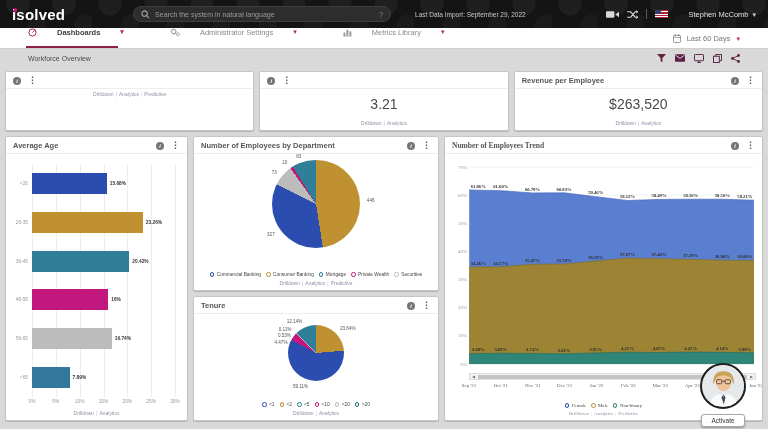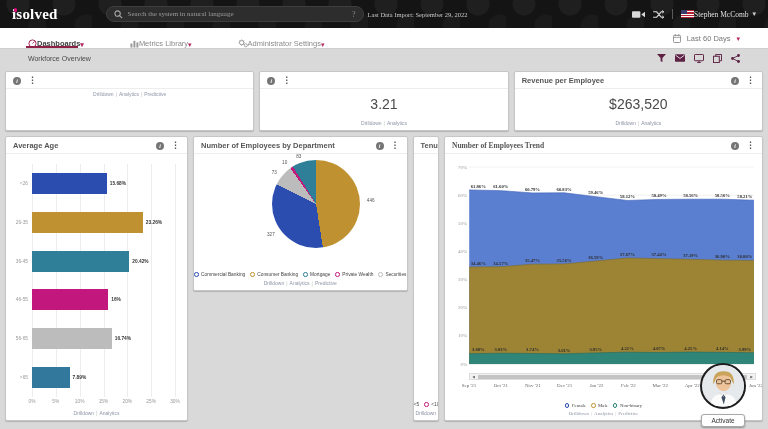--- a/index.html
+++ b/index.html
@@ -1,43 +1,43 @@
 <!DOCTYPE html>
 <html><head>
 <meta charset="utf-8">
 <style>
   * { margin:0; padding:0; box-sizing:border-box; }
   html,body { width:768px; height:429px; overflow:hidden; }
   body { font-family:"Liberation Sans", sans-serif; background:#d9d9d9; }
   .app { position:relative; width:768px; height:429px; background:#d9d9d9; }
 
   
-  .topbar { height:28px; display:flex; align-items:center; padding:0 12px; gap:0;
+  .topbar { height:28px; display:flex; align-items:center; padding:0 12px; gap:20px;
     background:
       radial-gradient(circle at 18px 4px, #1f1f1f 11px, transparent 12px),
       radial-gradient(circle at 40px 26px, #1b1b1b 11px, transparent 12px),
       #141414;
-    background-size:46px 30px;font-family:Liberation Serif, serif; }
+    background-size:46px 30px; }
   .logo { position:relative; font-size:15px; font-weight:bold; color:#fff; letter-spacing:.2px; line-height:1; }
   .logo-dot { position:absolute; left:1.5px; top:1.8px; width:3.4px; height:3.4px; background:#e5087e; border-radius:50%; }
   .search { width:258px; height:16px; margin-left:48px; background:#2d2d2d; border:1px solid #3e3e3e; border-radius:9px; display:flex; align-items:center; padding:0 7px; gap:5px; }
   .search-ph { flex:1; font-size:7px; color:#9b9b9b; }
   .search-help { font-size:8px; color:#8d8d8d; }
   .last-import { font-size:6.5px; color:#c9c9c9; margin-left:4px; }
   .top-icons { margin-left:auto; display:flex; align-items:center; gap:8px; }
   .tdivider { width:1px; height:10px; background:#5a5a5a; }
   .flag { position:relative; width:13px; height:8px; background:repeating-linear-gradient(#b22234 0 1.2px, #fff 1.2px 2.4px); }
   .flag::after { content:""; position:absolute; left:0; top:0; width:5.5px; height:4.4px; background:#3c3b6e; }
   .user { display:flex; align-items:center; gap:4px; color:#e0e0e0; font-size:7.5px; }
   .chev { color:#b3285f; font-size:7px; line-height:1; }
   .chev.light { color:#cfcfcf; }
 
   
   .navbar { height:21px; background:#fff; border-bottom:1px solid #cfcfcf; display:flex; align-items:center; padding:0 28px; gap:46px; }
-  .nav-item { display:flex; align-items:flex-end; gap:0; font-size:7.5px; color:#8a8a8a; height:100%; position:relative; cursor:pointer; }
+  .nav-item { display:flex; align-items:flex-start; gap:20px; font-size:7.5px; color:#8a8a8a; height:100%; position:relative; cursor:pointer; }
   .nav-item.active { color:#3c3c3c; font-weight:bold; }
   .nav-item.active::after { content:""; position:absolute; left:-2px; right:6px; bottom:0; height:2px; background:#8e2146; }
   .nav-right { margin-left:auto; display:flex; align-items:center; gap:6px; font-size:7.5px; color:#777; }
 
   
   .crumb-row { height:18px; display:flex; align-items:center; padding:0 28px 0 28px; }
   .crumb { font-size:7px; color:#4a4a4a; }
   .crumb-icons { margin-left:auto; display:flex; gap:9px; align-items:center; }
 
   
@@ -50,21 +50,21 @@
   .card-links { text-align:center; font-size:5px; color:#9a9a9a; padding:2px 0 4px; }
   .flink { margin:0 2px; color:#8d94a6; cursor:pointer; }
   .fsep { color:#c2c2c2; }
 
   .kpi-row { display:flex; gap:5px; }
   .kpi-row .card { flex:1; height:60px; }
   .kpi-value { flex:1; display:flex; align-items:center; justify-content:center; font-size:14px; color:#4a4a4a; }
 
   .charts-row { display:flex; gap:5px; margin-top:5px; height:285px; }
   .col1 { width:183px; } .col1 .card { height:100%; }
-  .col2 { width:246px; display:flex; flex-direction:row; gap:5px; }
+  .col2 { width:246px; display:flex; flex-direction:column; gap:5px; }
   .dept-card { height:155px; } .tenure-card { flex:1; }
   .col3 { flex:1; } .col3 .card { height:100%;font-family:Liberation Serif, serif; }
 
   
   .bar-body { flex:1; display:flex; flex-direction:column; padding:10px 12px 0 0; }
   .bar-plot { flex:1; margin-left:26px; position:relative; display:flex; flex-direction:column; justify-content:space-around; }
   .vgrid { position:absolute; top:0; bottom:0; width:1px; background:#ededed; }
   .bar-row { position:relative; height:21px; display:flex; align-items:center; }
   .bar-cat { position:absolute; left:-26px; width:22px; text-align:right; font-size:4.8px; color:#999; }
   .bar-fill { height:100%; }
@@ -136,35 +136,35 @@
   <div class="navbar">
     <div class="nav-item active">
       <svg width="9" height="9" viewBox="0 0 10 10">
           <circle cx="5" cy="5" r="4" fill="none" stroke="#a32457" stroke-width="1.1"></circle>
           <line x1="5" y1="5" x2="7.4" y2="2.8" stroke="#a32457" stroke-width="1"></line>
         </svg>
       <span>Dashboards</span>
       <span class="chev">▾</span>
     </div>
     <div class="nav-item">
+      <svg width="10" height="9" viewBox="0 0 11 10">
+          <circle cx="4" cy="4" r="2.4" fill="none" stroke="#9b9b9b" stroke-width="1.1"></circle>
+          <path d="M4 0.5 V1.6 M4 6.4 V7.5 M0.5 4 H1.6 M6.4 4 H7.5 M1.5 1.5 L2.3 2.3 M5.7 5.7 L6.5 6.5 M6.5 1.5 L5.7 2.3" stroke="#9b9b9b" stroke-width="0.9"></path>
+          <circle cx="8.6" cy="7" r="1.7" fill="none" stroke="#9b9b9b" stroke-width="1"></circle>
+        </svg>
+      <span>Administrator Settings</span>
+      <span class="chev">▾</span>
+    </div>
+    <div class="nav-item">
       <svg width="9" height="9" viewBox="0 0 10 10">
           <rect x="0.5" y="5" width="2.2" height="4.5" fill="#9b9b9b"></rect>
           <rect x="3.8" y="2" width="2.2" height="7.5" fill="#9b9b9b"></rect>
           <rect x="7.1" y="3.8" width="2.2" height="5.7" fill="#9b9b9b"></rect>
         </svg>
       <span>Metrics Library</span>
-      <span class="chev">▾</span>
-    </div>
-    <div class="nav-item">
-      <svg width="10" height="9" viewBox="0 0 11 10">
-          <circle cx="4" cy="4" r="2.4" fill="none" stroke="#9b9b9b" stroke-width="1.1"></circle>
-          <path d="M4 0.5 V1.6 M4 6.4 V7.5 M0.5 4 H1.6 M6.4 4 H7.5 M1.5 1.5 L2.3 2.3 M5.7 5.7 L6.5 6.5 M6.5 1.5 L5.7 2.3" stroke="#9b9b9b" stroke-width="0.9"></path>
-          <circle cx="8.6" cy="7" r="1.7" fill="none" stroke="#9b9b9b" stroke-width="1"></circle>
-        </svg>
-      <span>Administrator Settings</span>
       <span class="chev">▾</span>
     </div>
     <div class="nav-right">
       <svg width="8" height="9" viewBox="0 0 9 10">
           <rect x="0.5" y="1.5" width="8" height="8" rx="1" fill="none" stroke="#8a8a8a" stroke-width="1"></rect>
           <line x1="2.5" y1="0" x2="2.5" y2="2.5" stroke="#8a8a8a" stroke-width="1"></line>
           <line x1="6.5" y1="0" x2="6.5" y2="2.5" stroke="#8a8a8a" stroke-width="1"></line>
           <line x1="0.5" y1="3.8" x2="8.5" y2="3.8" stroke="#8a8a8a" stroke-width="0.8"></line>
         </svg>
       <span>Last 60 Days</span>

